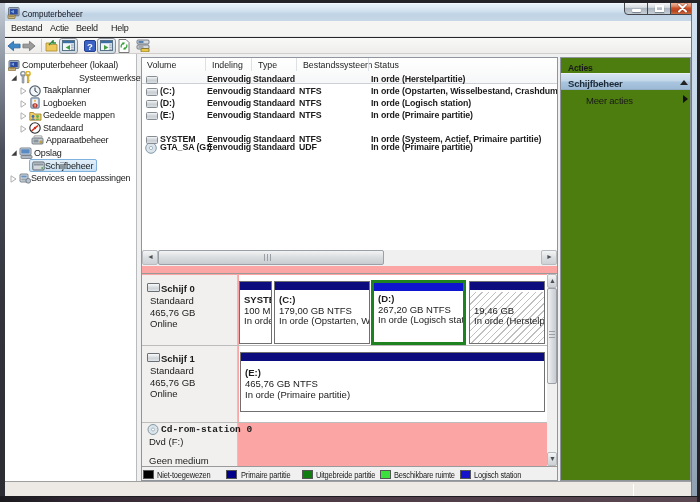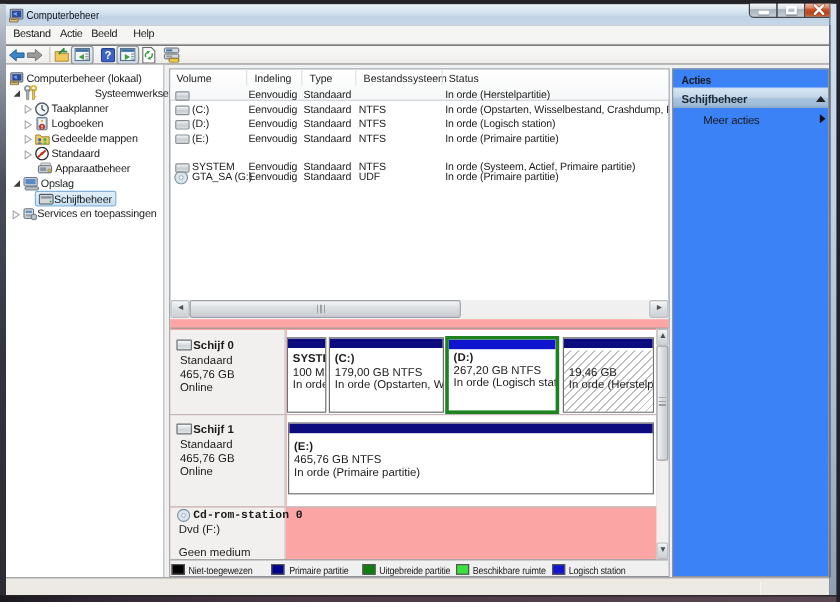--- a/index.html
+++ b/index.html
@@ -30,26 +30,26 @@
 
 #toolbar { left:5px; top:38px; width:686px; height:16px;
   background:linear-gradient(180deg,#f9f9f8,#eeedeb);
   border-bottom:1px solid #d0cfcd; }
 
 #content { left:5px; top:54px; width:686px; height:427px; background:#f0f0f0; }
 #treepane { left:0; top:0; width:132px; height:427px; background:#fff;
   border-right:1px solid #b9bcbf; font-size:9px; letter-spacing:-0.15px; }
 #midpane { left:136px; top:3px; width:417px; height:424px; background:#fff;
   border:1px solid #8e959c; }
-#actpane { left:555px; top:3px; width:131px; height:424px; background:#3b82f6;
+#actpane { left:555px; top:3px; width:131px; height:424px; background:#4d7c0f;
   border:1px solid #8e959c; }
 
 .vh { position:absolute; top:1.5px; font-size:8.8px; color:#222; }
 .vsep { position:absolute; top:0; width:1px; height:13px; background:#dde1e5; }
-.vrow { position:absolute; left:0; width:415px; height:12px; font-size:8.8px; letter-spacing:-0.1px; white-space:nowrap; overflow:hidden; }
+.vrow { position:absolute; left:0; width:415px; height:12px; font-size:8.8px; letter-spacing:-0.1px; white-space:nowrap; overflow:hidden;font-weight:bold; }
 .vrow div { position:absolute; top:0; }
 .dico { position:absolute; left:4px; top:2px; width:12px; height:8px; border:1px solid #858c92;
   border-radius:1.5px; background:linear-gradient(180deg,#f2f4f5,#c9ced3 55%,#dadfe3); }
 
 .sbtn { position:absolute; background:linear-gradient(180deg,#f4f5f6,#dcdfe2 50%,#cdd1d5);
   border:1px solid #b8bcc0; border-radius:2px; }
 .sthumb { position:absolute; background:linear-gradient(180deg,#f2f3f4,#dadde0 50%,#c8ccd0);
   border:1px solid #9aa0a6; border-radius:2px; }
 .sthumbv { position:absolute; background:linear-gradient(90deg,#f2f3f4,#dadde0 50%,#c8ccd0);
   border:1px solid #9aa0a6; border-radius:2px; }

